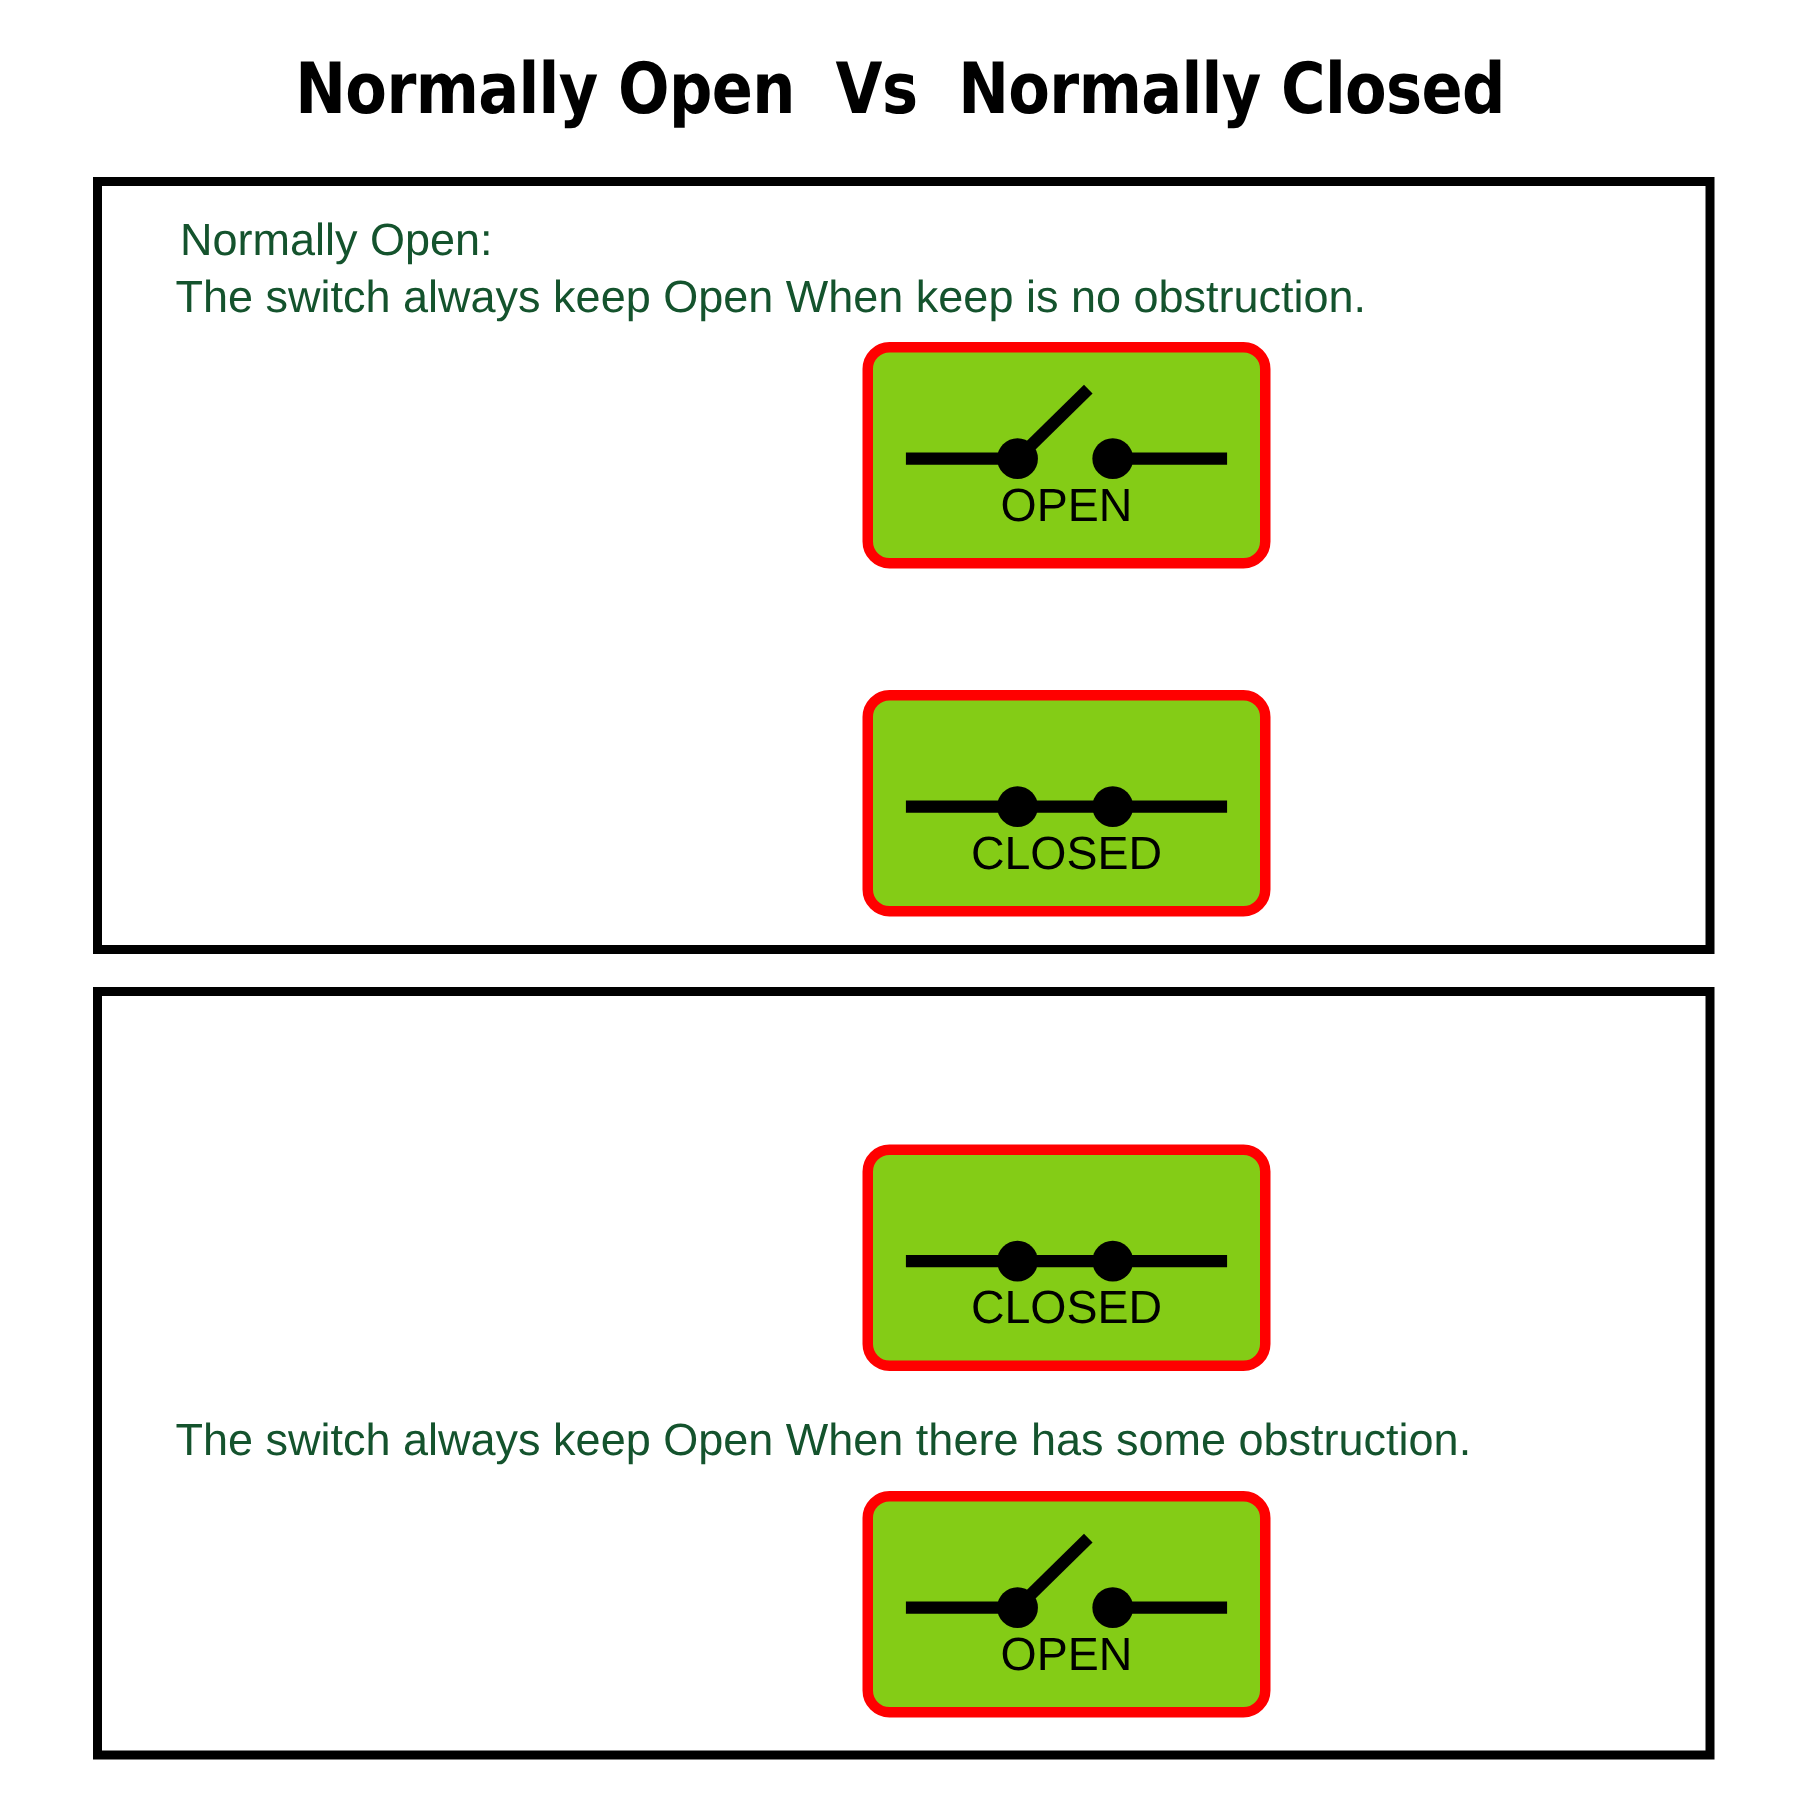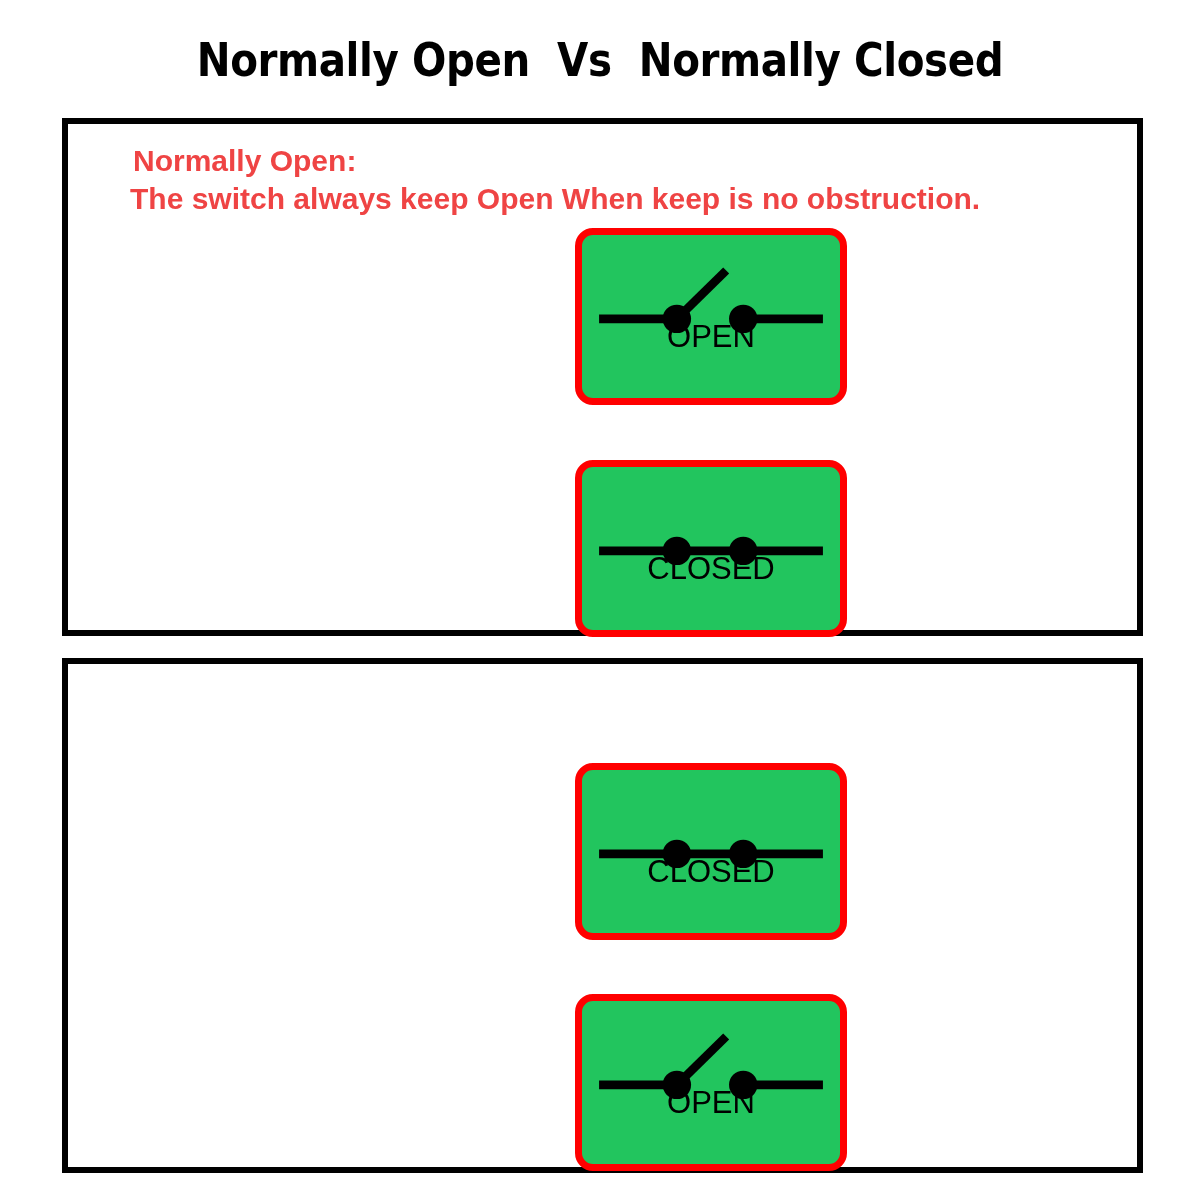--- a/index.html
+++ b/index.html
@@ -48,47 +48,46 @@
     position: relative;
     width: 100%;
     height: 100%;
   }
 
   
   .heading-line,
   .desc-line {
     position: absolute;
     font-family: "Liberation Sans", sans-serif;
-    font-weight: bold;
+    font-weight: normal;
     font-size: 30px;
     line-height: 1;
-    color: #ef4444;
+    color: #14532d;
     white-space: pre;
-    margin-left: 13px;
   }
   .heading-line { left: 52px; }
   .desc-line    { left: 49px; }
 
   .p1-heading { top: 22px; }
   .p1-desc1   { top: 60px; }
   .p1-desc2   { top: 285px; }
 
   .p2-heading { top: 20px; }
   .p2-desc1   { top: 57px; }
   .p2-desc2   { top: 282px; }
 
   
   .symbol-box {
     position: absolute;
     width: 272px;
-    height: 177px;
+    height: 151px;
     border: 7px solid #ff0000;
     border-radius: 18px;
     box-sizing: border-box;
-    background: #22c55e;
+    background: #84cc16;
   }
   .sym-p1-open   { left: 507px; top: 104px; }
   .sym-p1-closed { left: 507px; top: 336px; }
   .sym-p2-closed { left: 507px; top: 99px; }
   .sym-p2-open   { left: 507px; top: 330px; }
 
   .symbol-svg {
     position: absolute;
     left: 0;
     top: 0;
@@ -153,20 +152,21 @@
 
     <div class="symbol-box sym-p2-closed">
       <svg class="symbol-svg" viewBox="0 0 272 151">
         <line x1="18" y1="78" x2="254" y2="78" stroke="#000000" stroke-width="9"></line>
         <circle cx="100" cy="78" r="15" fill="#000000"></circle>
         <circle cx="170" cy="78" r="15" fill="#000000"></circle>
       </svg>
       <div class="symbol-label">CLOSED</div>
     </div>
 
+    <div class="desc-line p2-desc2">The switch always keep Open When there has some obstruction.</div>
 
     <div class="symbol-box sym-p2-open">
       <svg class="symbol-svg" viewBox="0 0 272 151">
         <line x1="18" y1="78" x2="100" y2="78" stroke="#000000" stroke-width="9"></line>
         <line x1="170" y1="78" x2="254" y2="78" stroke="#000000" stroke-width="9"></line>
         <line x1="100" y1="78" x2="152" y2="27" stroke="#000000" stroke-width="9"></line>
         <circle cx="100" cy="78" r="15" fill="#000000"></circle>
         <circle cx="170" cy="78" r="15" fill="#000000"></circle>
       </svg>
       <div class="symbol-label">OPEN</div>

